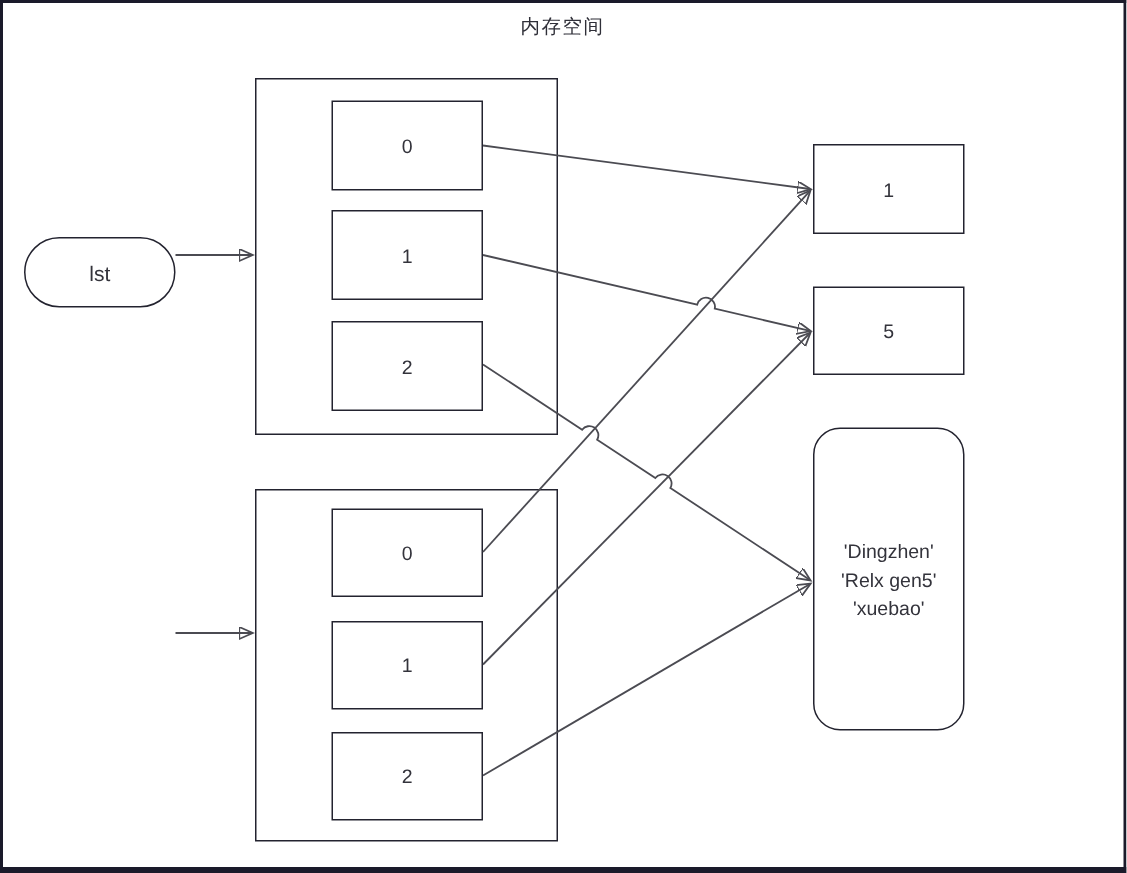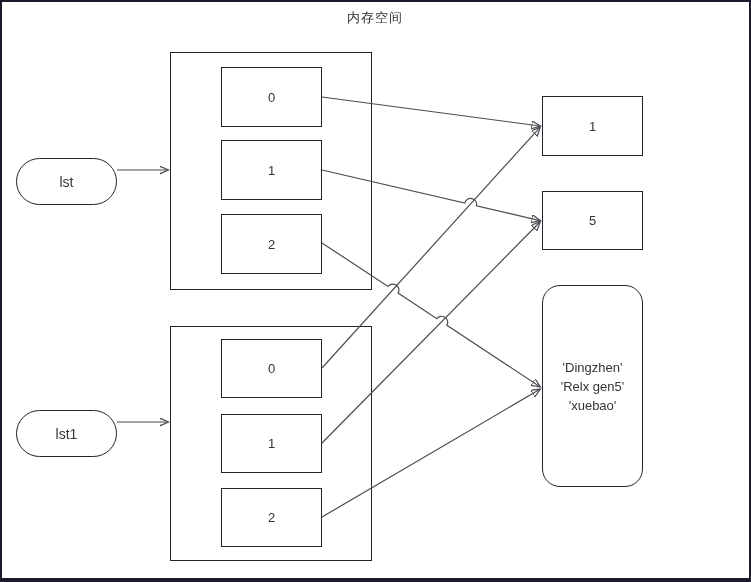--- a/index.html
+++ b/index.html
@@ -35,21 +35,20 @@
   .edges path { fill:none; stroke:#4b4b52; stroke-width:1.2; }
 </style>
 </head>
 <body>
 
 <div class="page">
 
   <div class="title">内存空间</div>
 
   <div class="node stadium" style="left:16px; top:146px; width:101px; height:47px;">lst</div>
-  <div class="node stadium" style="left:16px; top:398px; width:101px; height:47px;">lst1</div>
 
   <div class="container-box" style="left:170px; top:52px; width:202px; height:238px;"></div>
   <div class="container-box" style="left:170px; top:326px; width:202px; height:235px;"></div>
 
   <div class="node" style="left:221px; top:67px;  width:101px; height:60px;">0</div>
   <div class="node" style="left:221px; top:140px; width:101px; height:60px;">1</div>
   <div class="node" style="left:221px; top:214px; width:101px; height:60px;">2</div>
 
   <div class="node" style="left:221px; top:339px; width:101px; height:59px;">0</div>
   <div class="node" style="left:221px; top:414px; width:101px; height:59px;">1</div>

